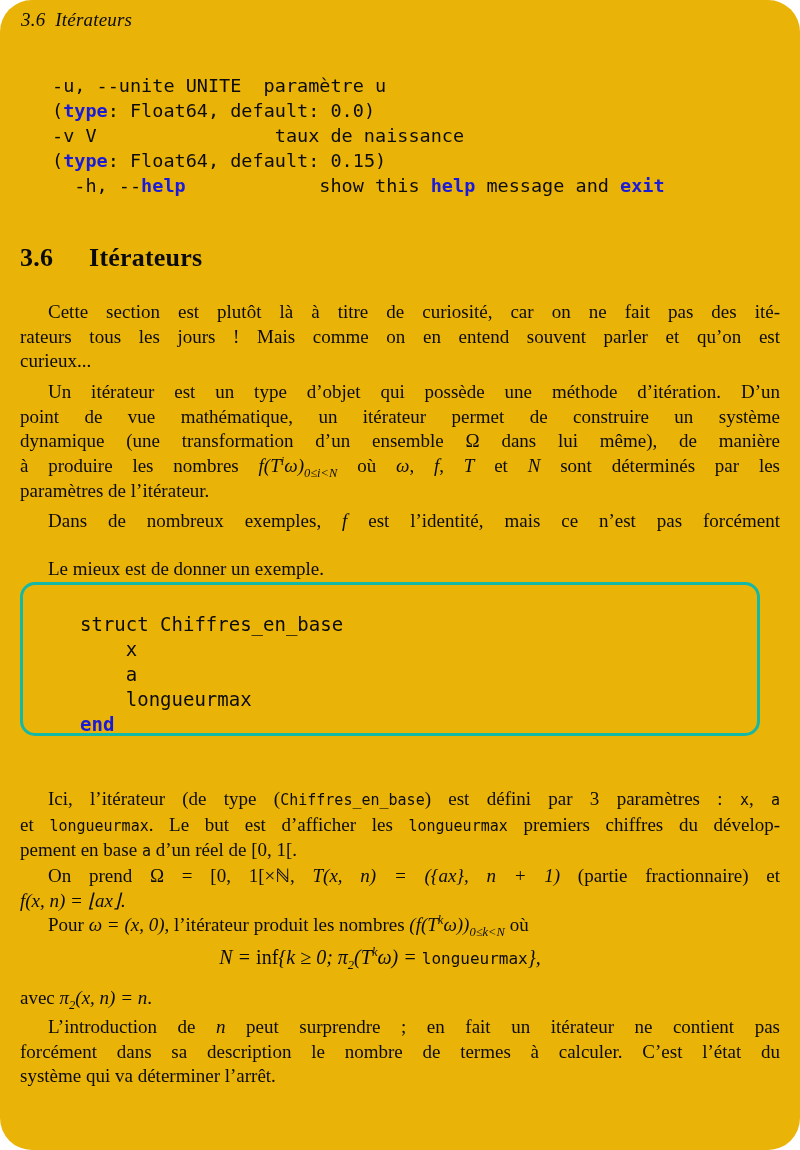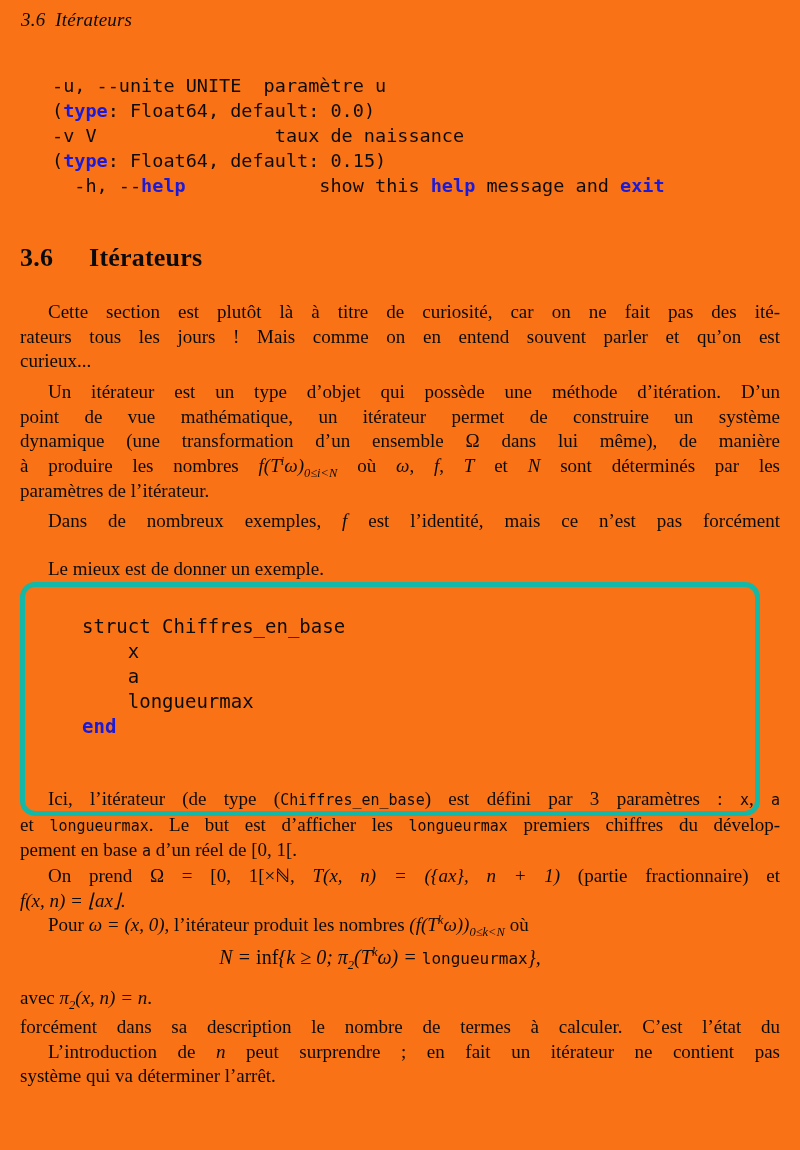--- a/index.html
+++ b/index.html
@@ -1,18 +1,18 @@
 <!DOCTYPE html>
 <html><head>
 <meta charset="utf-8">
 <style>
   html,body { margin:0; padding:0; background:#ffffff; }
   .page {
-    position: relative; width: 800px; height: 1150px; background:#f97316;
-    font-family: "Liberation Serif", serif; color:#0b0b0b; overflow: hidden;
+    position: relative; width: 800px; height: 1150px; background:#eab308;
+    font-family: "Liberation Serif", serif; color:#0b0b0b; overflow: hidden; border-radius: 32px;
   }
   .running-header {
     position:absolute; left:21px; top:9px;
     font-style: italic; font-size:19px; white-space:pre; letter-spacing:0.2px;
   }
   .top-code {
     position:absolute; left:16px; top:73px;
     font-family:"DejaVu Sans Mono", monospace; font-size:18.5px; line-height:25px;
   }
   .cline { white-space:pre;margin-left:36px; }
@@ -27,22 +27,22 @@
     font-size:19px; line-height:24.7px;
     text-align:justify; text-align-last:justify;
   }
   .bodyline.open { text-align-last:left; }
   .ind { text-indent:28px; }
   .mono { font-family:"DejaVu Sans Mono", monospace; font-size:15px; }
   .math { font-style:italic; }
   .sup { font-style:italic; font-size:12.5px; vertical-align:super; line-height:0; }
   .sub { font-style:italic; font-size:12.5px; vertical-align:sub; line-height:0; }
   .code-box {
-    position:absolute; left:20px; top:582px; width:740px; height:234px;
-    border:5px solid #14b8a6; border-radius:15px; box-sizing:border-box;
+    position:absolute; left:20px; top:582px; width:740px; height:154px;
+    border:3px solid #14b8a6; border-radius:15px; box-sizing:border-box;
   }
   .box-code {
     position:absolute; left:21px; top:27px;
     font-family:"DejaVu Sans Mono", monospace; font-size:19px; line-height:25px;
   }
   .equation {
     position:absolute; left:0; top:946px; width:760px;
     text-align:center; font-size:20px;
   }
   .equation .mono { font-size:16px; }
@@ -118,19 +118,19 @@
     <div class="bodyline open ind"><span>Pour </span><span class="math">ω = (x, 0)</span><span>, l’itérateur produit les nombres </span><span class="math">(f(T</span><span class="sup">k</span><span class="math">ω))</span><span class="sub">0≤k&lt;N</span><span> où</span></div>
   </div>
 
   <div class="equation"><span class="math">N = </span><span class="roman">inf</span><span class="math">{k ≥ 0; π</span><span class="sub">2</span><span class="math">(T</span><span class="sup">k</span><span class="math">ω) = </span><span class="mono">longueurmax</span><span class="math">},</span></div>
 
   <div class="para" style="top:986px">
     <div class="bodyline open"><span>avec </span><span class="math">π</span><span class="sub">2</span><span class="math">(x, n) = n</span><span>.</span></div>
   </div>
 
   <div class="para" style="top:1015px">
+    <div class="bodyline ind"><span>L’introduction de </span><span class="math">n</span><span> peut surprendre ; en fait un itérateur ne contient pas</span></div>
     <div class="bodyline">forcément dans sa description le nombre de termes à calculer. C’est l’état du</div>
-    <div class="bodyline ind"><span>L’introduction de </span><span class="math">n</span><span> peut surprendre ; en fait un itérateur ne contient pas</span></div>
     <div class="bodyline open">système qui va déterminer l’arrêt.</div>
   </div>
 
 
 </div>
 
 </body></html>

